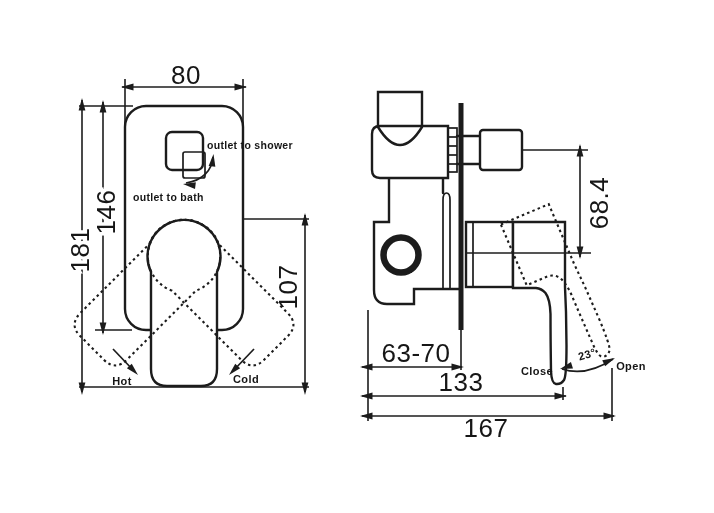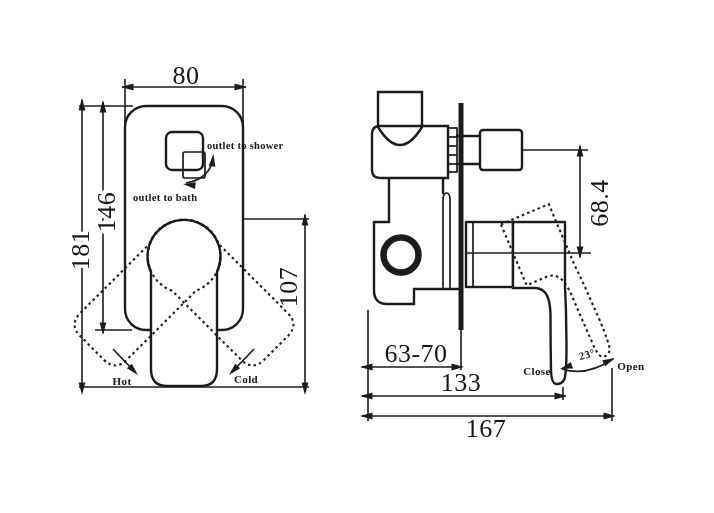--- a/index.html
+++ b/index.html
@@ -1,17 +1,17 @@
 <!DOCTYPE html>
 <html><head>
 <meta charset="utf-8">
 <style>
   html,body{margin:0;padding:0;background:#fff;}
   .canvas{position:relative;width:714px;height:513px;background:#fff;overflow:hidden;
-          font-family:Liberation Serif, serif;}
+          font-family:Liberation Sans, sans-serif;}
   svg{position:absolute;left:0;top:0;}
   .ln   {stroke:#1c1c1c;stroke-width:2.4;fill:none;stroke-linecap:round;}
   .lnthin{stroke:#1c1c1c;stroke-width:1.7;fill:none;}
   .lnthick{stroke:#1c1c1c;stroke-width:5;fill:none;}
   .fillwhite{fill:#fff;stroke:#1c1c1c;stroke-width:2.4;}
   .dash {stroke:#1c1c1c;stroke-width:2.1;fill:none;stroke-dasharray:2.5 3.2;}
   .dim  {stroke:#1c1c1c;stroke-width:1.6;fill:none;}
   .arr  {fill:#1c1c1c;stroke:none;}
   .ring {stroke:#1c1c1c;stroke-width:6.5;fill:none;}
   text{fill:#161616;}

